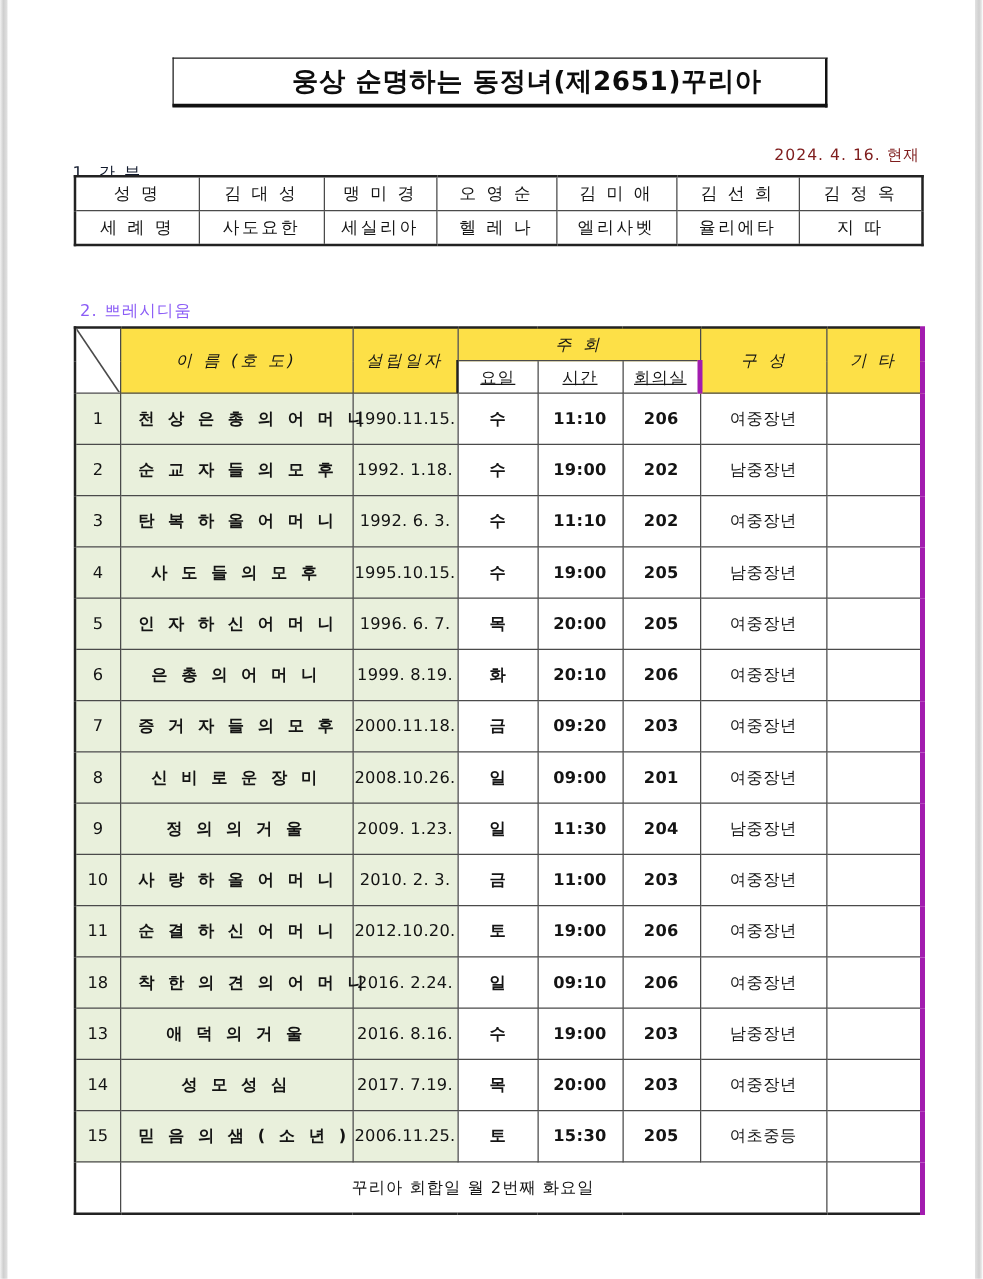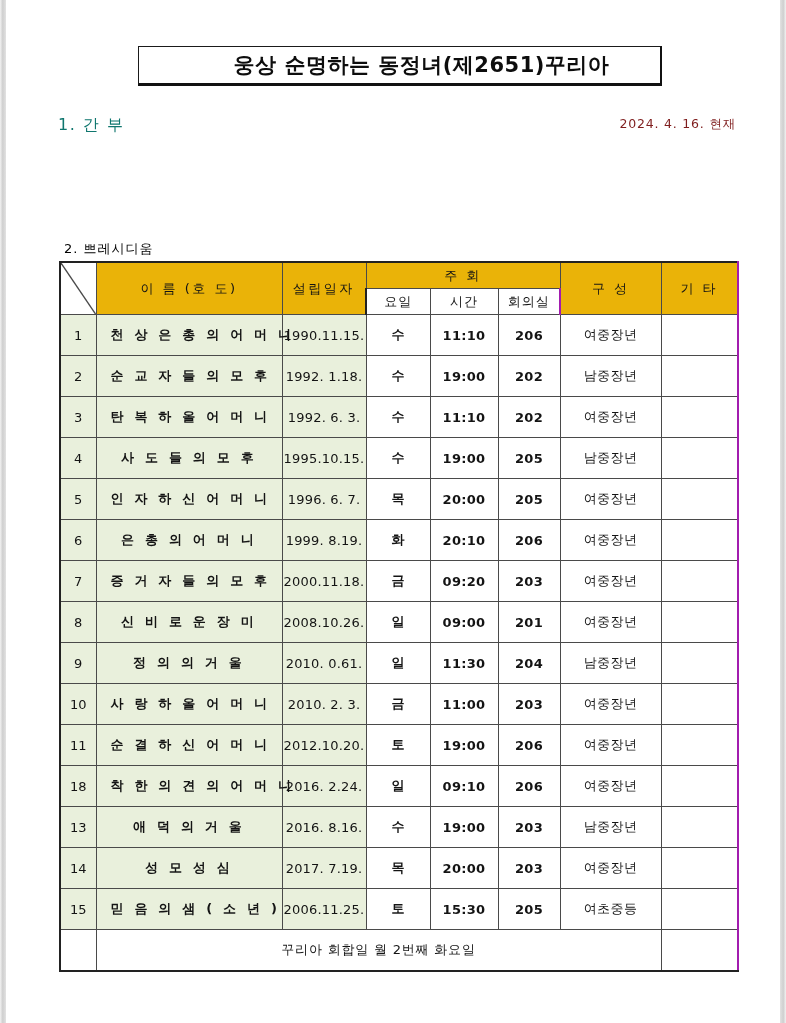--- a/index.html
+++ b/index.html
@@ -56,23 +56,23 @@
     font-weight: bold;
     color: #0d0d0d;
     letter-spacing: 0.5px;
     white-space: nowrap;
   }
 
   
   .sec1-label {
     position: absolute;
     left: 58px;
-    top: 115px;
-    font-size: 16px;
-    color: #0f766e;
+    top: 129px;
+    font-size: 13px;
+    color: #0f172a;
     letter-spacing: 1.5px;
     white-space: nowrap;
   }
   .asof-date {
     position: absolute;
     right: 50px;
     top: 116px;
     font-size: 12.5px;
     color: #7f1d1d;
     letter-spacing: 0.8px;
@@ -107,49 +107,51 @@
   .officers tr:last-child td  { border-bottom: 2px solid #222; }
   .officers td:first-child { border-left: 2px solid #222; }
   .officers td:last-child  { border-right: 2px solid #222; }
 
   
   .sec2-label {
     position: absolute;
     left: 64px;
     top: 240px;
     font-size: 13px;
-    color: #000000;
+    color: #8b5cf6;
     letter-spacing: 1px;
     white-space: nowrap;
   }
 
   .presidia {
     position: absolute;
     left: 59px;
     top: 261px;
     width: 678px;
   }
   .presidia td {
     font-size: 13px;
     height: 40px;
   }
   .presidia tr:first-child td { border-top: 2px solid #222; }
   .presidia td:first-child { border-left: 2px solid #222; }
-  .presidia td:last-child  { border-right: 2px solid #a21caf; }
+  .presidia td:last-child  { border-right: 4px solid #a21caf; }
   .presidia tr.foot-row td { border-bottom: 2px solid #222; }
 
   .hdr {
     font-size: 13.5px;
     letter-spacing: 2.5px;
     font-weight: normal;
-    background: #eab308;
+    background: #fde047;
+    font-style: italic;
   }
   .hdr-sub {
     font-size: 12.5px;
     letter-spacing: 1px;
+    text-decoration: underline;
   }
   .hdr-row-top td { border-bottom-color: #4a4a4a; }
 
   .corner-cell {
     position: relative;
     overflow: hidden;
   }
   .corner-cell .diag {
     position: absolute;
     left: 0; top: 0;
@@ -215,20 +217,38 @@
     <colgroup>
       <col style="width:99px">
         <col style="width:100px">
         <col style="width:90px">
       <col style="width:96px">
         <col style="width:96px">
         <col style="width:98px">
         <col style="width:99px">
     </colgroup>
     <tbody>
+      <tr>
+        <td>성      명</td>
+        <td>김 대 성</td>
+        <td>맹 미 경</td>
+        <td>오 영 순</td>
+        <td>김 미 애</td>
+        <td>김 선 희</td>
+        <td>김 정 옥</td>
+      </tr>
+      <tr>
+        <td>세 례 명</td>
+        <td>사도요한</td>
+        <td>세실리아</td>
+        <td>헬 레 나</td>
+        <td>엘리사벳</td>
+        <td>율리에타</td>
+        <td>지    따</td>
+      </tr>
     </tbody>
   </table>
 
   <div class="sec2-label">2. 쁘레시디움</div>
 
   <table class="grid presidia">
     <colgroup>
       <col style="width:36px">
         <col style="width:186px">
         <col style="width:84px">
@@ -333,21 +353,21 @@
         <td class="tint pdate">2008.10.26.</td>
         <td class="pday">일</td>
         <td class="ptime">09:00</td>
         <td class="proom">201</td>
         <td class="pcomp">여중장년</td>
         <td class="petc"></td>
       </tr>
       <tr>
         <td class="tint rownum">9</td>
         <td class="tint pname">정   의   의      거   울</td>
-        <td class="tint pdate">2010.  0.61.</td>
+        <td class="tint pdate">2009.  1.23.</td>
         <td class="pday">일</td>
         <td class="ptime">11:30</td>
         <td class="proom">204</td>
         <td class="pcomp">남중장년</td>
         <td class="petc"></td>
       </tr>
       <tr>
         <td class="tint rownum">10</td>
         <td class="tint pname">사 랑 하 올   어 머 니</td>
         <td class="tint pdate">2010.  2.  3.</td>

